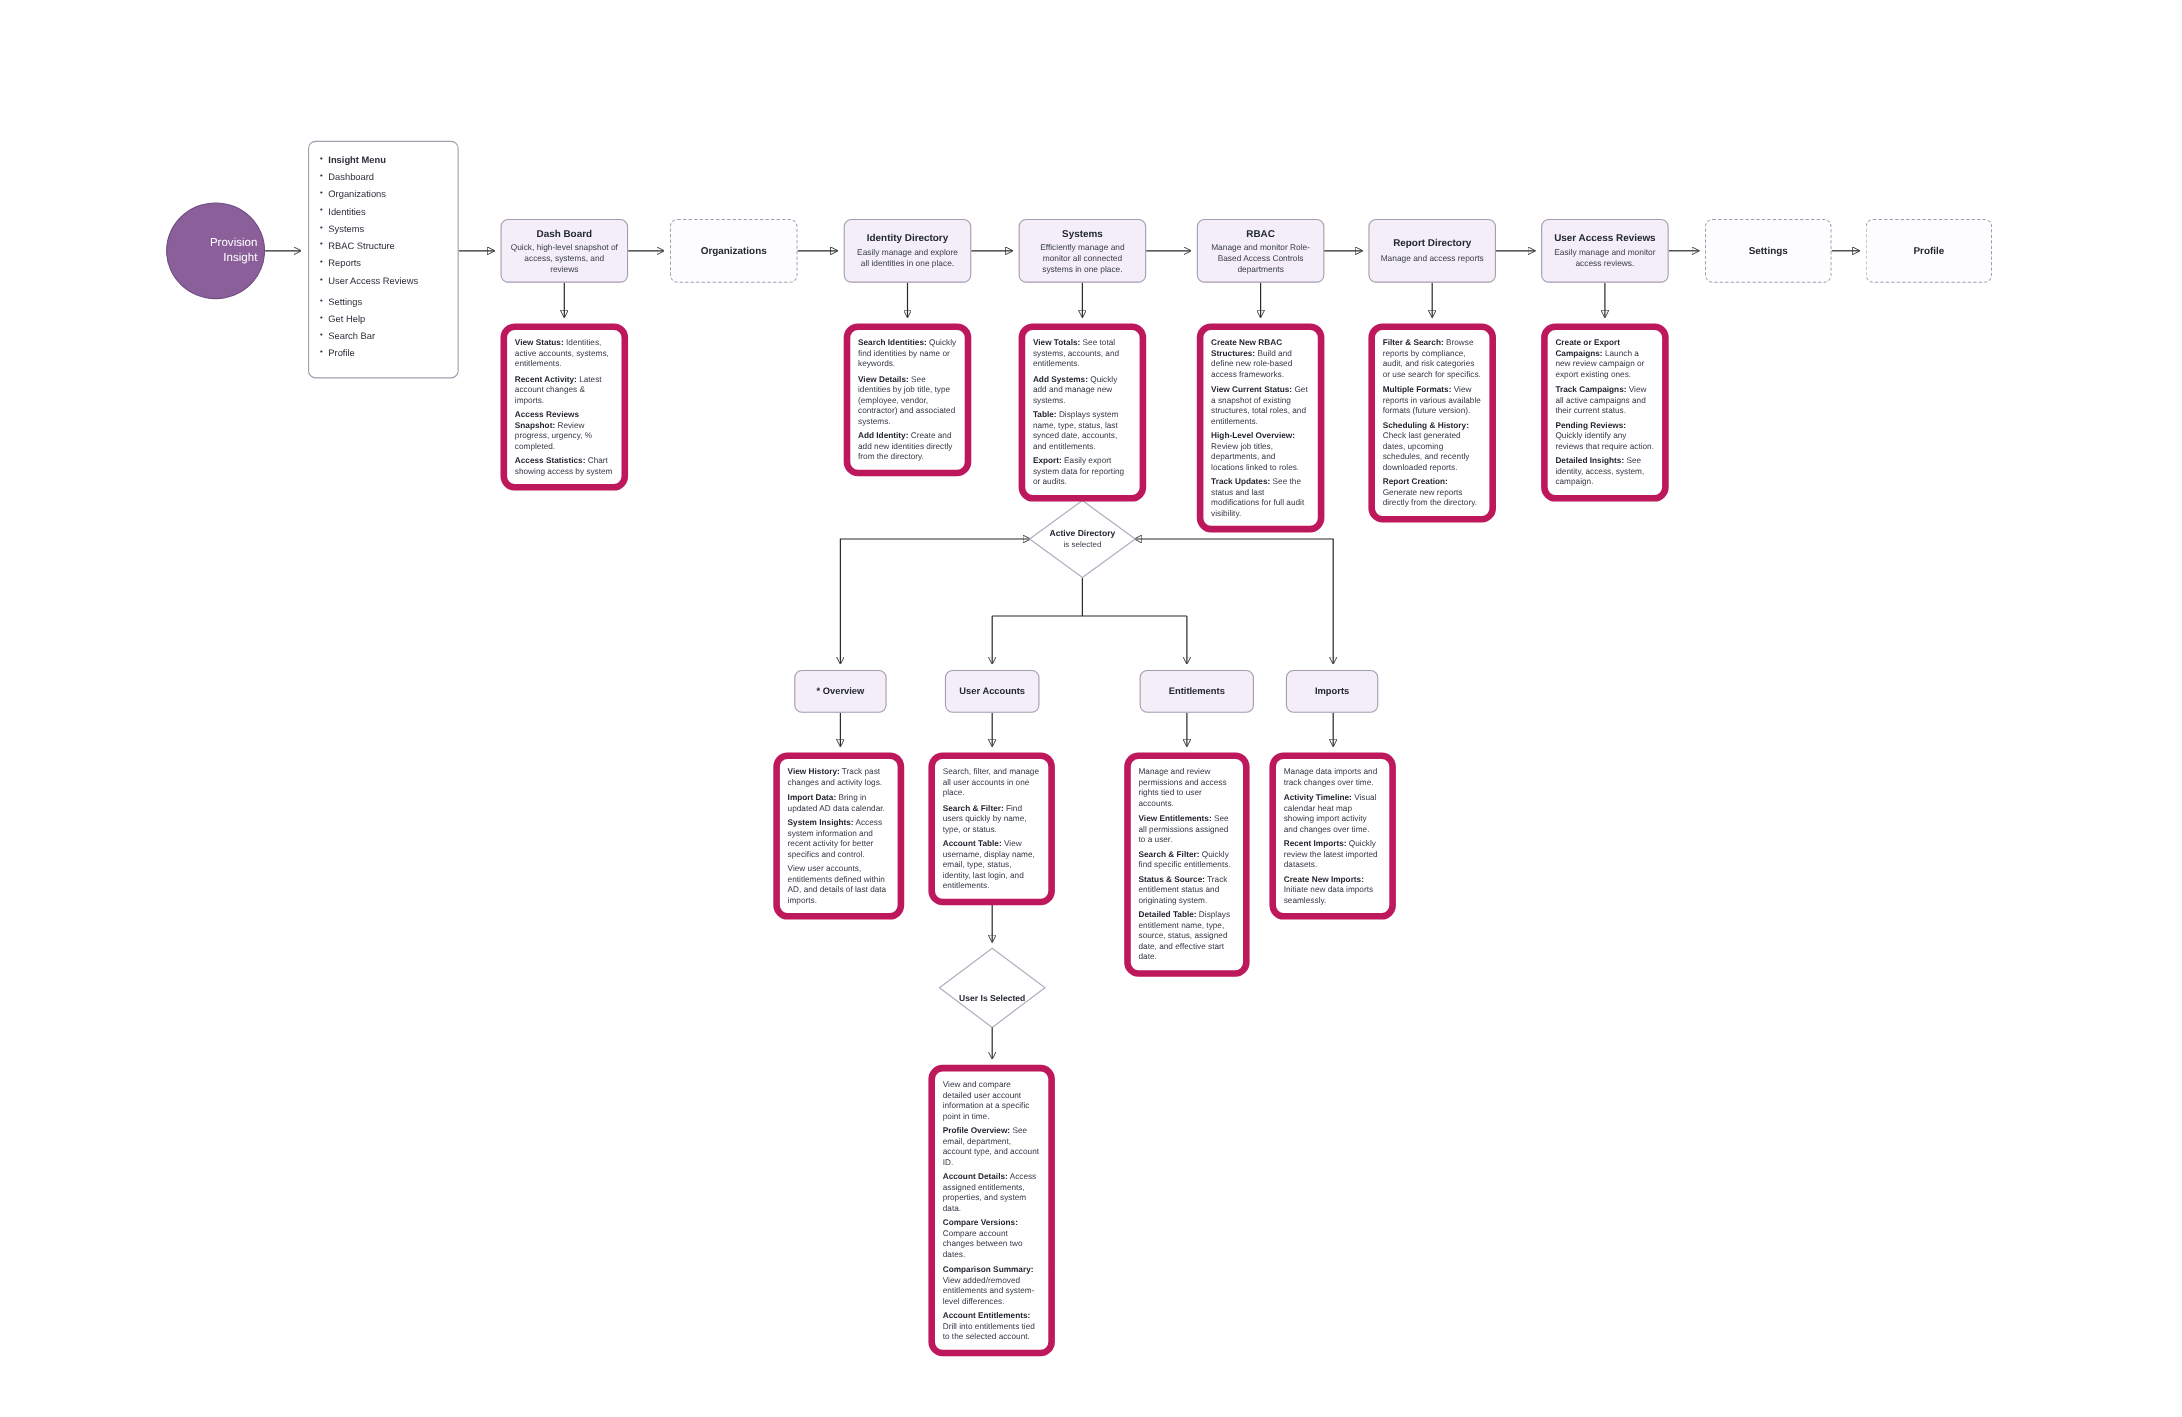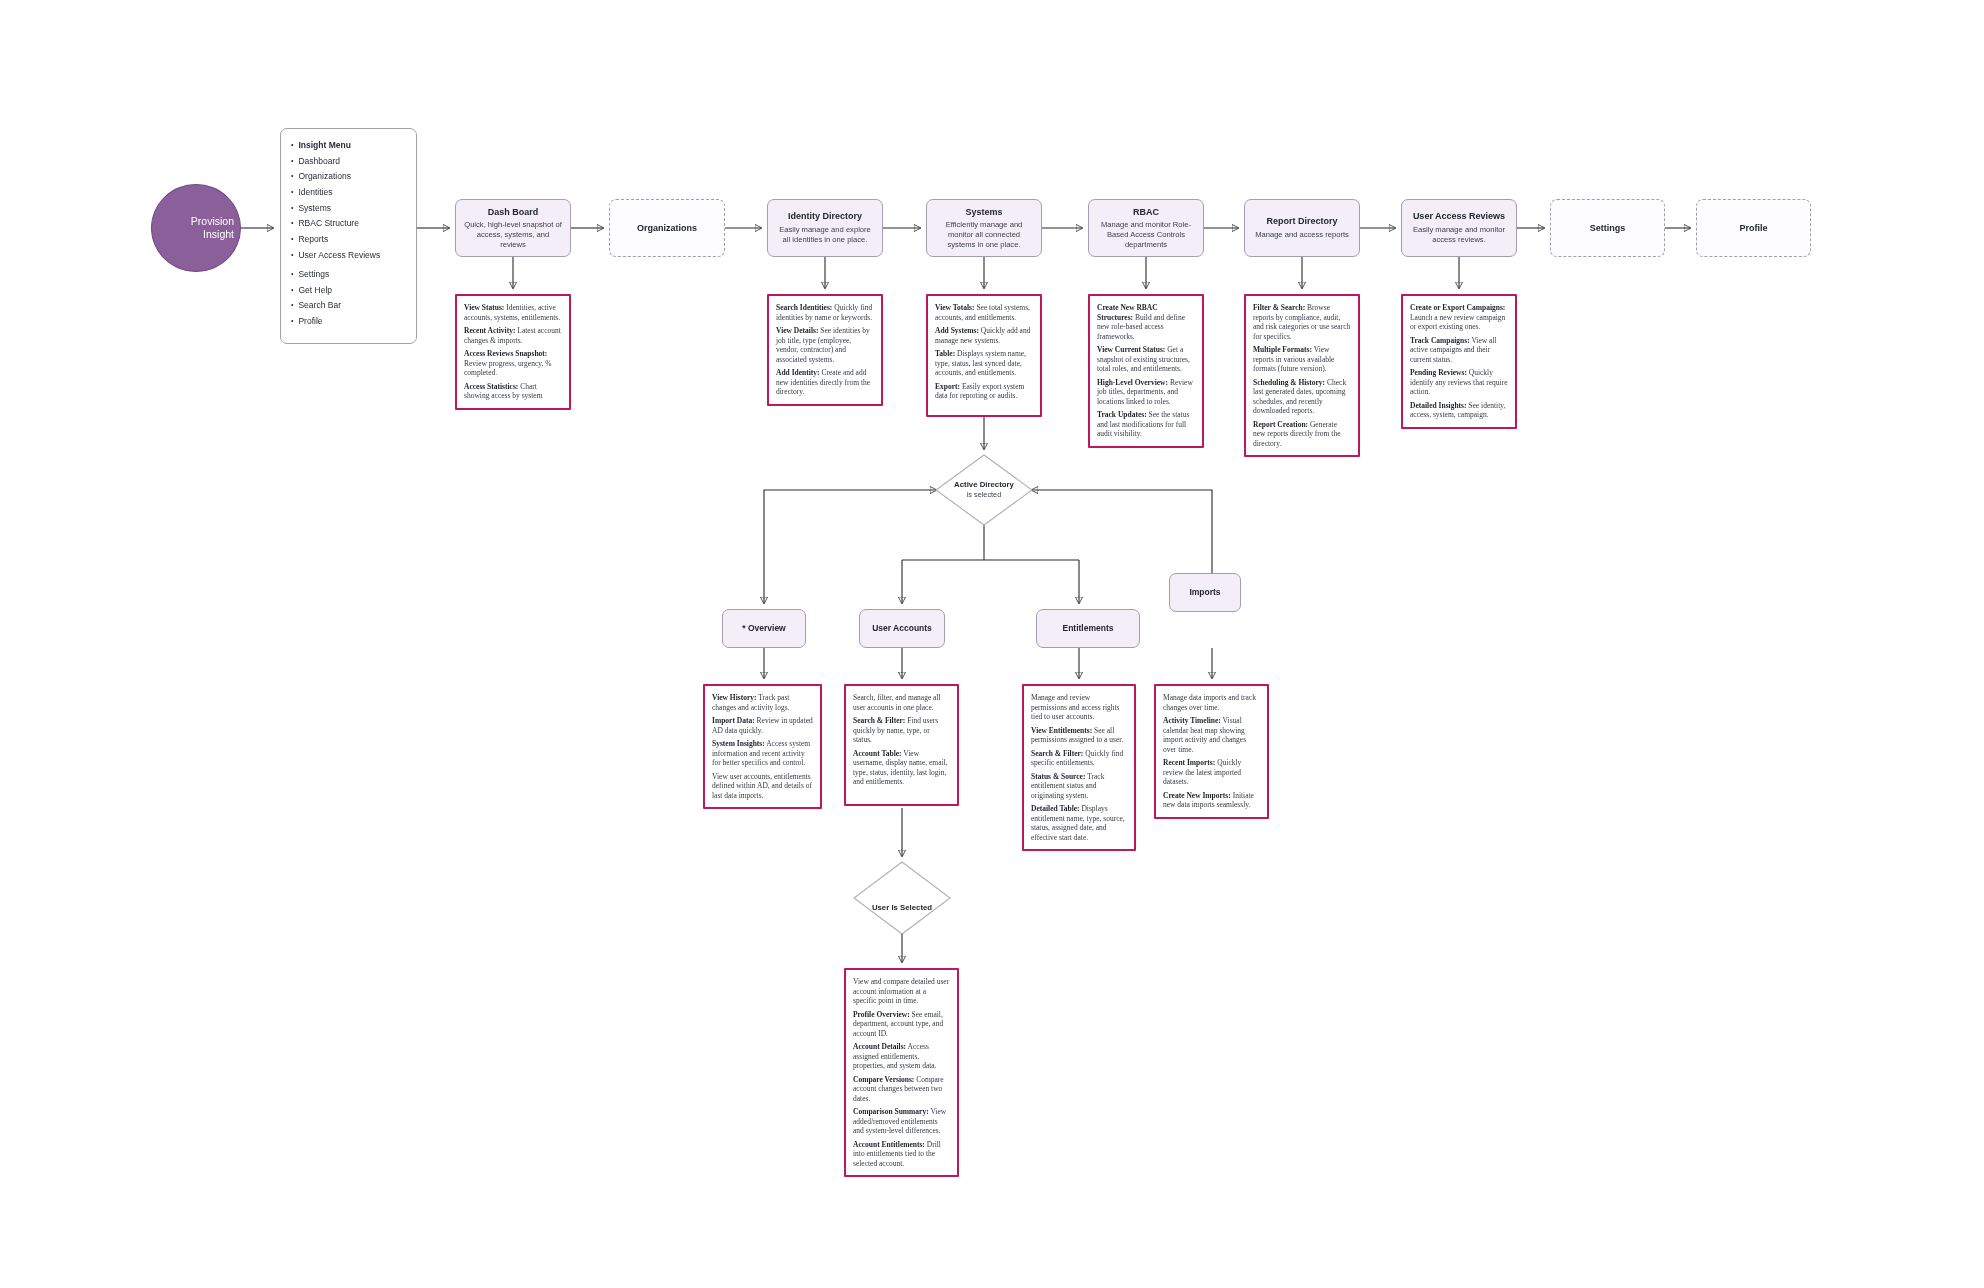--- a/index.html
+++ b/index.html
@@ -24,22 +24,22 @@
   .menu-list.secondary { margin-top:9px; }
 
   .node { position:absolute; background:#f3eef8; border:1px solid #a59cb0; border-radius:7px;
     display:flex; flex-direction:column; align-items:center; justify-content:center;
     text-align:center; padding:5px 7px; gap:3px; }
   .node.dashed { background:#fdfcfe; border-style:dashed; }
   .node-title { font-size:9px; font-weight:700; color:#232730; line-height:1.2; }
   .node-desc { font-size:7.6px; color:#3c414c; line-height:1.28; }
   .subnode .node-title { font-size:8.5px; }
 
-  .card { position:absolute; background:#ffffff; border:2px solid #be185d; border-radius:1px;
-    padding:7px; font-size:7.5px; line-height:1.27; color:#343945;font-family:Liberation Serif, serif; }
+  .card { position:absolute; background:#ffffff; border:6px solid #be185d; border-radius:13px;
+    padding:7px; font-size:7.5px; line-height:1.27; color:#343945; }
   .card p { margin-bottom:4px; }
   .card p:last-child { margin-bottom:0; }
   .card b { color:#1d212a; }
 
   .diamond-label { position:absolute; text-align:center; color:#232730; line-height:1.25; }
   .diamond-label .d-strong { font-size:7.8px; font-weight:700; }
   .diamond-label .d-sub { font-size:7.3px; color:#3c414c; }
 </style>
 </head>
 <body>
@@ -231,27 +231,27 @@
 
   <div class="node subnode" style="left:722px;top:609px;width:84px;height:39px">
     <div class="node-title">* Overview</div>
   </div>
   <div class="node subnode" style="left:859px;top:609px;width:86px;height:39px">
     <div class="node-title">User Accounts</div>
   </div>
   <div class="node subnode" style="left:1036px;top:609px;width:104px;height:39px">
     <div class="node-title">Entitlements</div>
   </div>
-  <div class="node subnode" style="left:1169px;top:573px;width:72px;height:39px">
+  <div class="node subnode" style="left:1169px;top:609px;width:84px;height:39px">
     <div class="node-title">Imports</div>
   </div>
 
   <div class="card" style="left:703px;top:684px;width:119px;min-height:122px">
       <p><b>View History:</b><span> Track past changes and activity logs.</span></p>
-      <p><b>Import Data:</b><span> Review in updated AD data quickly.</span></p>
+      <p><b>Import Data:</b><span> Bring in updated AD data calendar.</span></p>
       <p><b>System Insights:</b><span> Access system information and recent activity for better specifics and control.</span></p>
       <p><b></b><span>View user accounts, entitlements defined within AD, and details of last data imports.</span></p>
     </div>
   <div class="card" style="left:844px;top:684px;width:115px;min-height:122px">
       <p><b></b><span>Search, filter, and manage all user accounts in one place.</span></p>
       <p><b>Search &amp; Filter:</b><span> Find users quickly by name, type, or status.</span></p>
       <p><b>Account Table:</b><span> View username, display name, email, type, status, identity, last login, and entitlements.</span></p>
     </div>
   <div class="card" style="left:1022px;top:684px;width:114px;min-height:144px">
       <p><b></b><span>Manage and review permissions and access rights tied to user accounts.</span></p>

